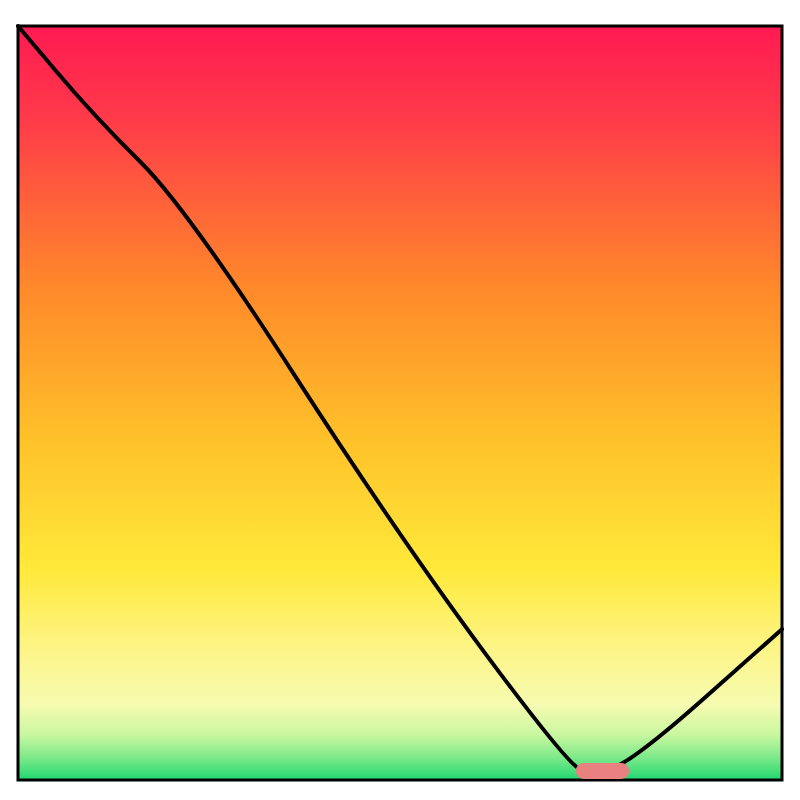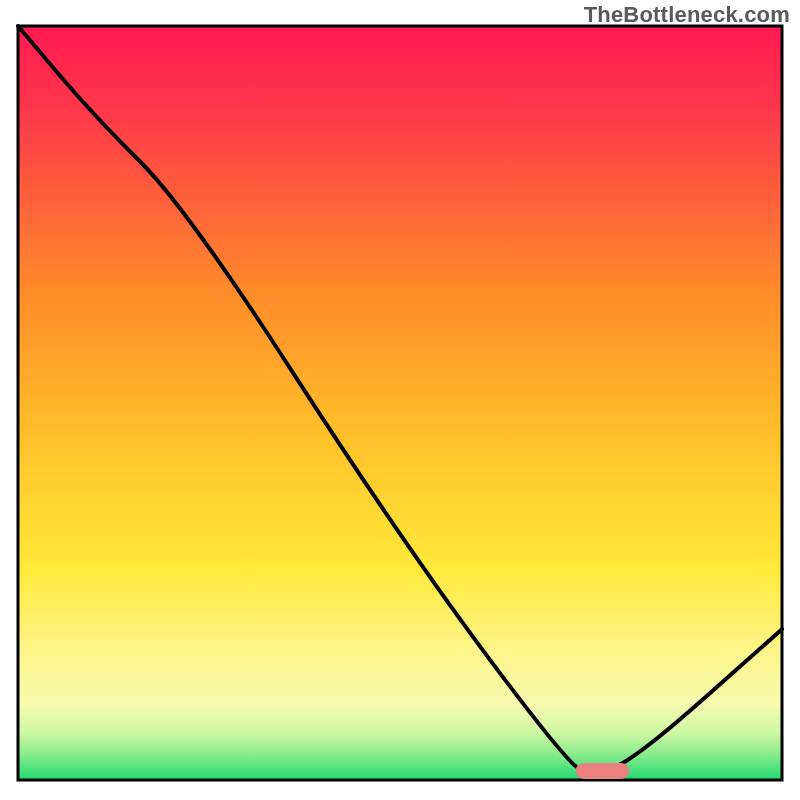--- a/index.html
+++ b/index.html
@@ -26,21 +26,20 @@
   }
   svg.chart {
     position: absolute;
     left: 0;
     top: 0;
   }
 </style>
 </head>
 <body>
 <div class="container">
-  <div class="watermark">TheBottleneck.com</div>
 
   <svg class="chart" width="800" height="800" viewBox="0 0 800 800">
     <defs>
 
       <linearGradient id="bg-grad" x1="0" y1="0" x2="0" y2="1">
         <stop offset="0%" stop-color="#ff1a52"></stop>
         <stop offset="12%" stop-color="#ff3a4a"></stop>
         <stop offset="35%" stop-color="#ff8a2a"></stop>
         <stop offset="55%" stop-color="#ffc22a"></stop>
         <stop offset="72%" stop-color="#ffe93a"></stop>

